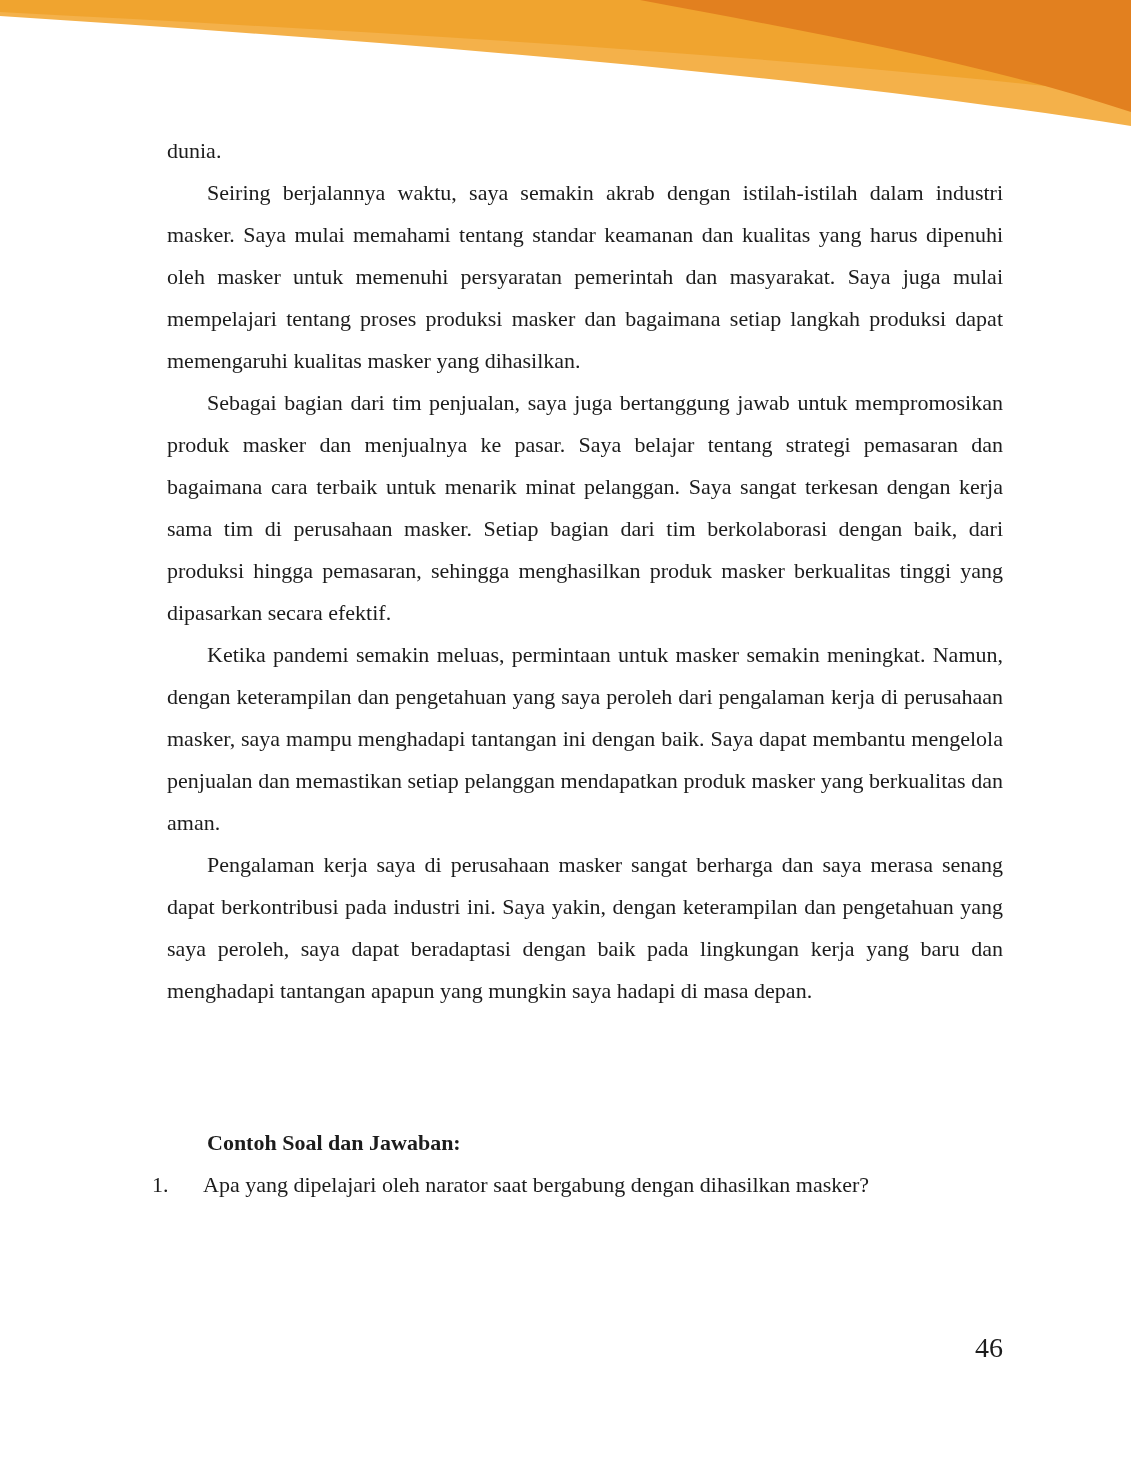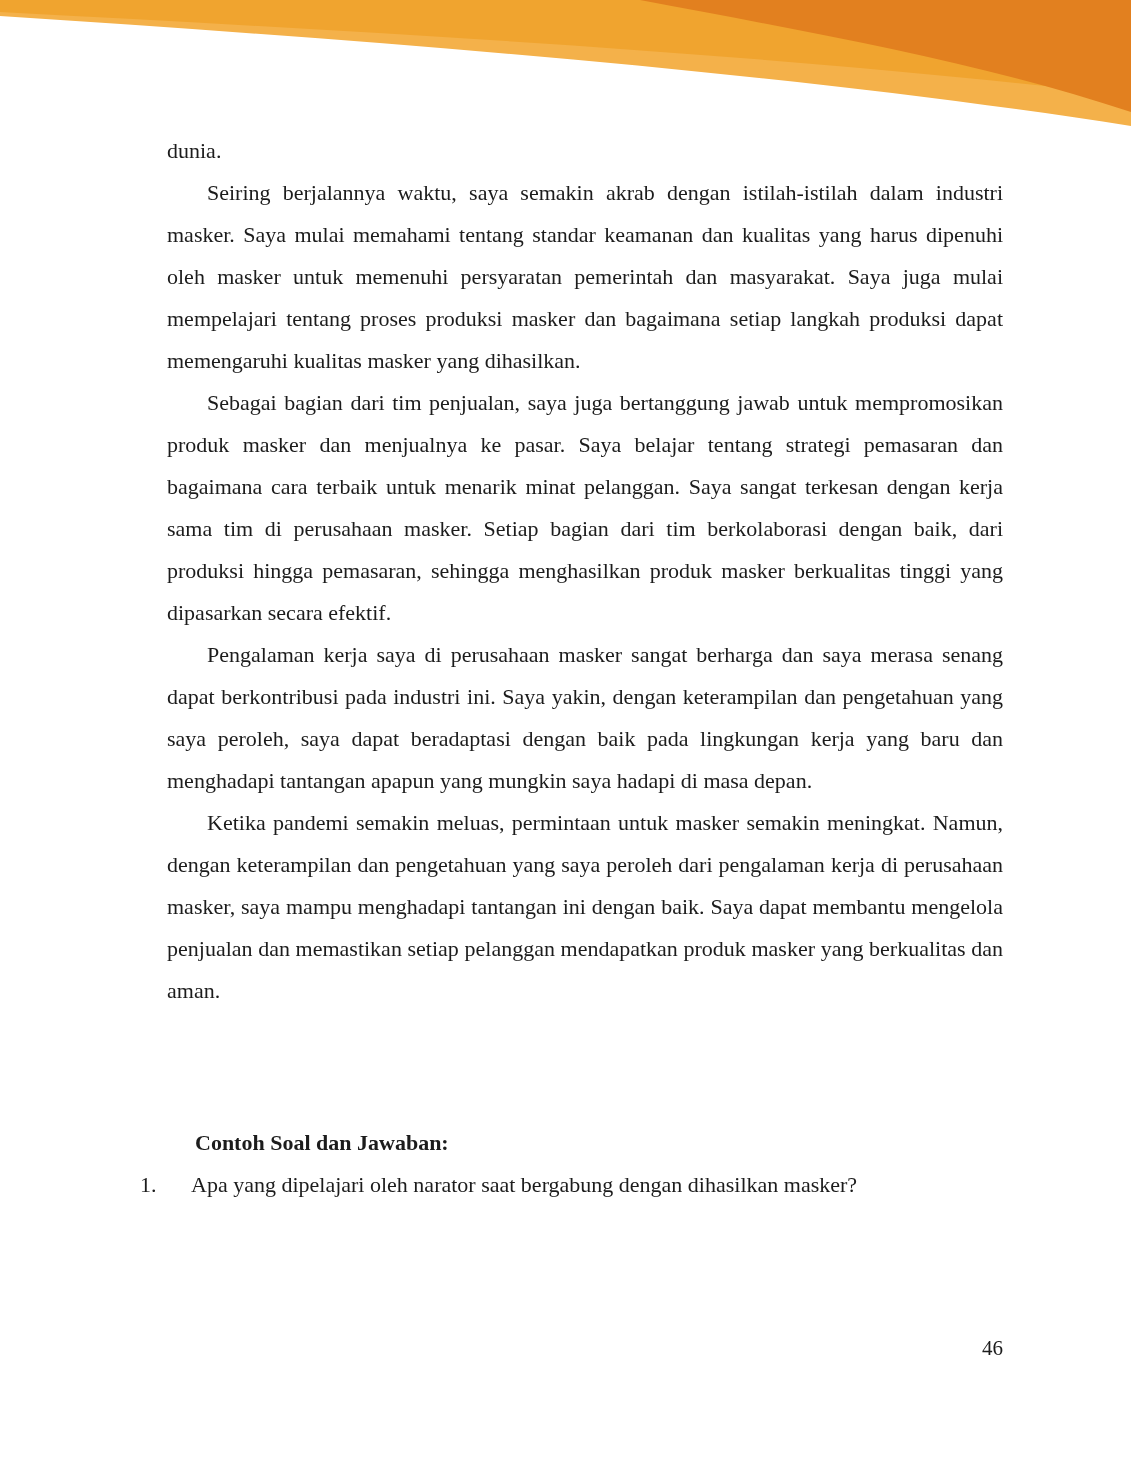--- a/index.html
+++ b/index.html
@@ -45,21 +45,21 @@
   }
   .content p {
     margin: 0;
     padding: 0;
   }
   .para {
     text-indent: 40px;
   }
   .qa {
     position: absolute;
-    left: 155px;
+    left: 167px;
     top: 1122px;
     width: 836px;
     font-size: 22px;
     line-height: 42px;
   }
   .qa-heading {
     margin: 0 0 0 40px;
     font-size: 22px;
     line-height: 42px;
     font-weight: 700;
@@ -75,21 +75,21 @@
   .qa-question {
     flex: 1 1 auto;
   }
   .qa-answer {
     margin: 0 0 0 36px;
   }
   .page-number {
     position: absolute;
     top: 1336px;
     right: 128px;
-    font-size: 21px;
+    font-size: 28px;
     line-height: 24px;
   }
 </style>
 </head>
 <body>
 
 <div class="page">
 
   <div class="header">
     <svg width="1131" height="126" viewBox="0 0 1131 126" preserveAspectRatio="none">
@@ -97,22 +97,22 @@
       <path d="M0,0 L0,12 C 400,33 800,56 1131,96 L1131,0 Z" fill="#f0a42f"></path>
       <path d="M640,0 C 820,34 980,62 1131,112 L1131,0 Z" fill="#e2801f"></path>
     </svg>
     <div class="header-line"></div>
   </div>
 
   <main class="content">
     <p class="cont">dunia.</p>
     <p class="para">Seiring berjalannya waktu, saya semakin akrab dengan istilah-istilah dalam industri masker. Saya mulai memahami tentang standar keamanan dan kualitas yang harus dipenuhi oleh masker untuk memenuhi persyaratan pemerintah dan masyarakat. Saya juga mulai mempelajari tentang proses produksi masker dan bagaimana setiap langkah produksi dapat memengaruhi kualitas masker yang dihasilkan.</p>
     <p class="para">Sebagai bagian dari tim penjualan, saya juga bertanggung jawab untuk mempromosikan produk masker dan menjualnya ke pasar. Saya belajar tentang strategi pemasaran dan bagaimana cara terbaik untuk menarik minat pelanggan. Saya sangat terkesan dengan kerja sama tim di perusahaan masker. Setiap bagian dari tim berkolaborasi dengan baik, dari produksi hingga pemasaran, sehingga menghasilkan produk masker berkualitas tinggi yang dipasarkan secara efektif.</p>
+    <p class="para">Ketika pandemi semakin meluas, permintaan untuk masker semakin meningkat. Namun, dengan keterampilan dan pengetahuan yang saya peroleh dari pengalaman kerja di perusahaan masker, saya mampu menghadapi tantangan ini dengan baik. Saya dapat membantu mengelola penjualan dan memastikan setiap pelanggan mendapatkan produk masker yang berkualitas dan aman.</p>
     <p class="para">Pengalaman kerja saya di perusahaan masker sangat berharga dan saya merasa senang dapat berkontribusi pada industri ini. Saya yakin, dengan keterampilan dan pengetahuan yang saya peroleh, saya dapat beradaptasi dengan baik pada lingkungan kerja yang baru dan menghadapi tantangan apapun yang mungkin saya hadapi di masa depan.</p>
-    <p class="para">Ketika pandemi semakin meluas, permintaan untuk masker semakin meningkat. Namun, dengan keterampilan dan pengetahuan yang saya peroleh dari pengalaman kerja di perusahaan masker, saya mampu menghadapi tantangan ini dengan baik. Saya dapat membantu mengelola penjualan dan memastikan setiap pelanggan mendapatkan produk masker yang berkualitas dan aman.</p>
   </main>
 
   <section class="qa">
     <h3 class="qa-heading">Contoh Soal dan Jawaban:</h3>
     <div class="qa-item">
       <span class="qa-num">1.</span>
       <span class="qa-question">Apa yang dipelajari oleh narator saat bergabung dengan dihasilkan masker?</span>
     </div>
   </section>
 

